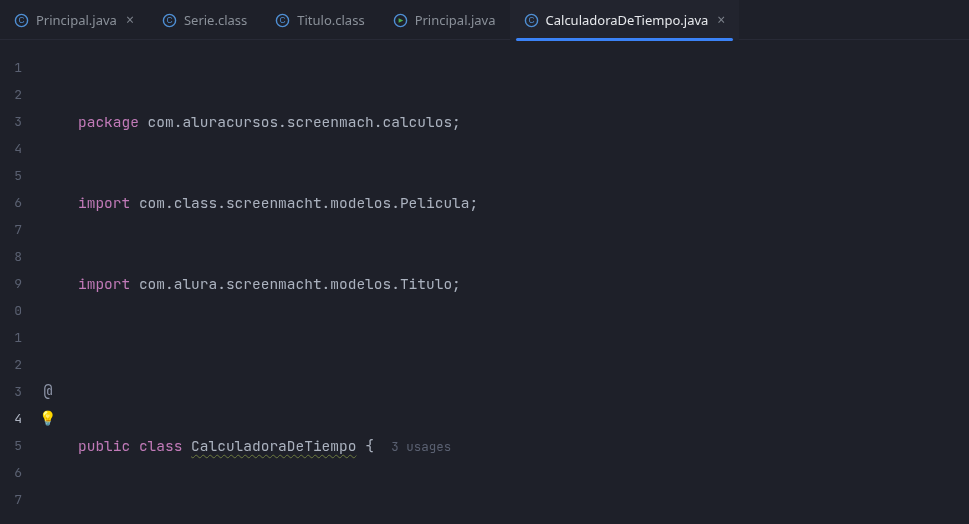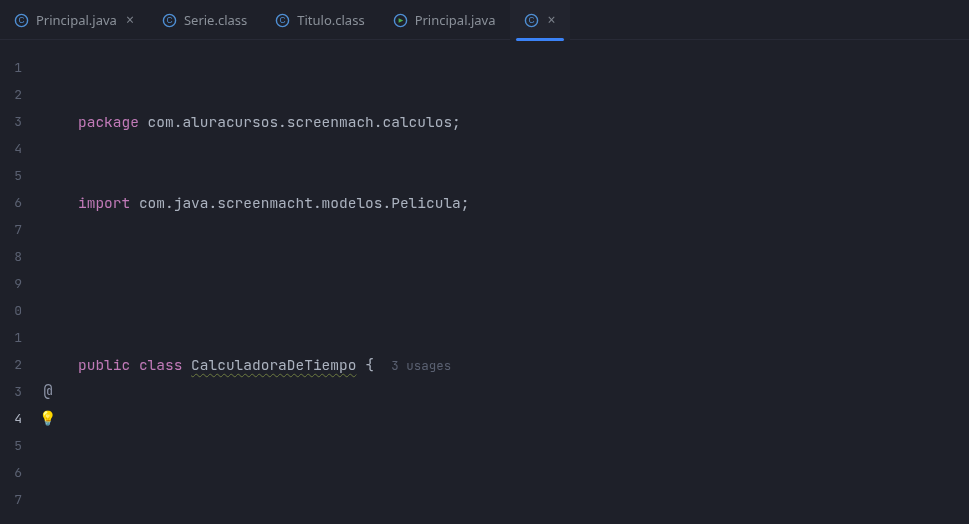--- a/index.html
+++ b/index.html
@@ -136,20 +136,21 @@
     </span>
     <span>Principal.java</span>
   </div>
   <div class="tab active">
     <span class="icon-class">
       <svg width="15" height="15" viewBox="0 0 16 16">
           <circle cx="8" cy="8" r="6.5" fill="none" stroke="#4f8fd4" stroke-width="1.5"></circle>
           <text x="8" y="11" text-anchor="middle" font-size="9" fill="#4f8fd4" font-family="sans-serif">C</text>
         </svg>
     </span>
+    <span>CalculadoraDeTiempo.java</span>
     <span class="tab-close">×</span>
   </div>
 </div>
 
 <div class="editor">
   <div class="gutter-nums">
     <div>1</div>
     <div>2</div>
     <div>3</div>
     <div>4</div>
@@ -187,21 +188,22 @@
     <div>
         <span style="font-size:14px;">💡</span>
       </div>
     <div></div>
       <div></div>
       <div></div>
   </div>
 
   <div class="code">
     <div class="line"><span class="kw">package</span> <span class="pkg">com.aluracursos.screenmach.calculos</span><span class="punc">;</span></div>
-    <div class="line"><span class="kw">import</span> <span class="pkg">com.java.screenmacht.modelos.Pelicula</span><span class="punc">;</span></div>
+    <div class="line"><span class="kw">import</span> <span class="pkg">com.class.screenmacht.modelos.Pelicula</span><span class="punc">;</span></div>
+    <div class="line"><span class="kw">import</span> <span class="pkg">com.alura.screenmacht.modelos.Titulo</span><span class="punc">;</span></div>
     <div class="line"></div>
     <div class="line"><span class="kw">public</span> <span class="kw">class</span> <span class="cls warn">CalculadoraDeTiempo</span> <span class="punc">{</span>  <span class="hint">3 usages</span></div>
     
     
     
     
     
     
     
     

